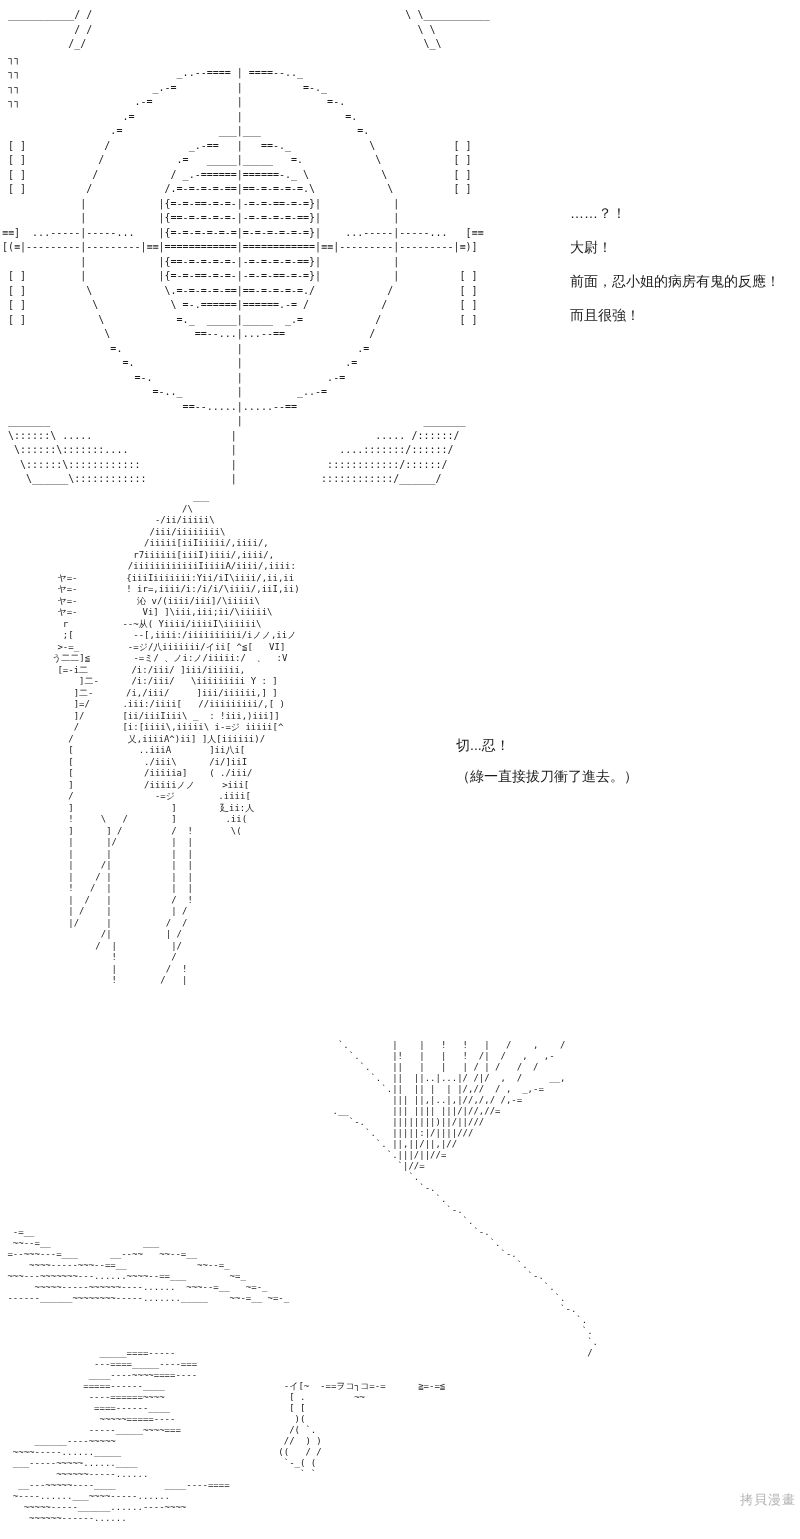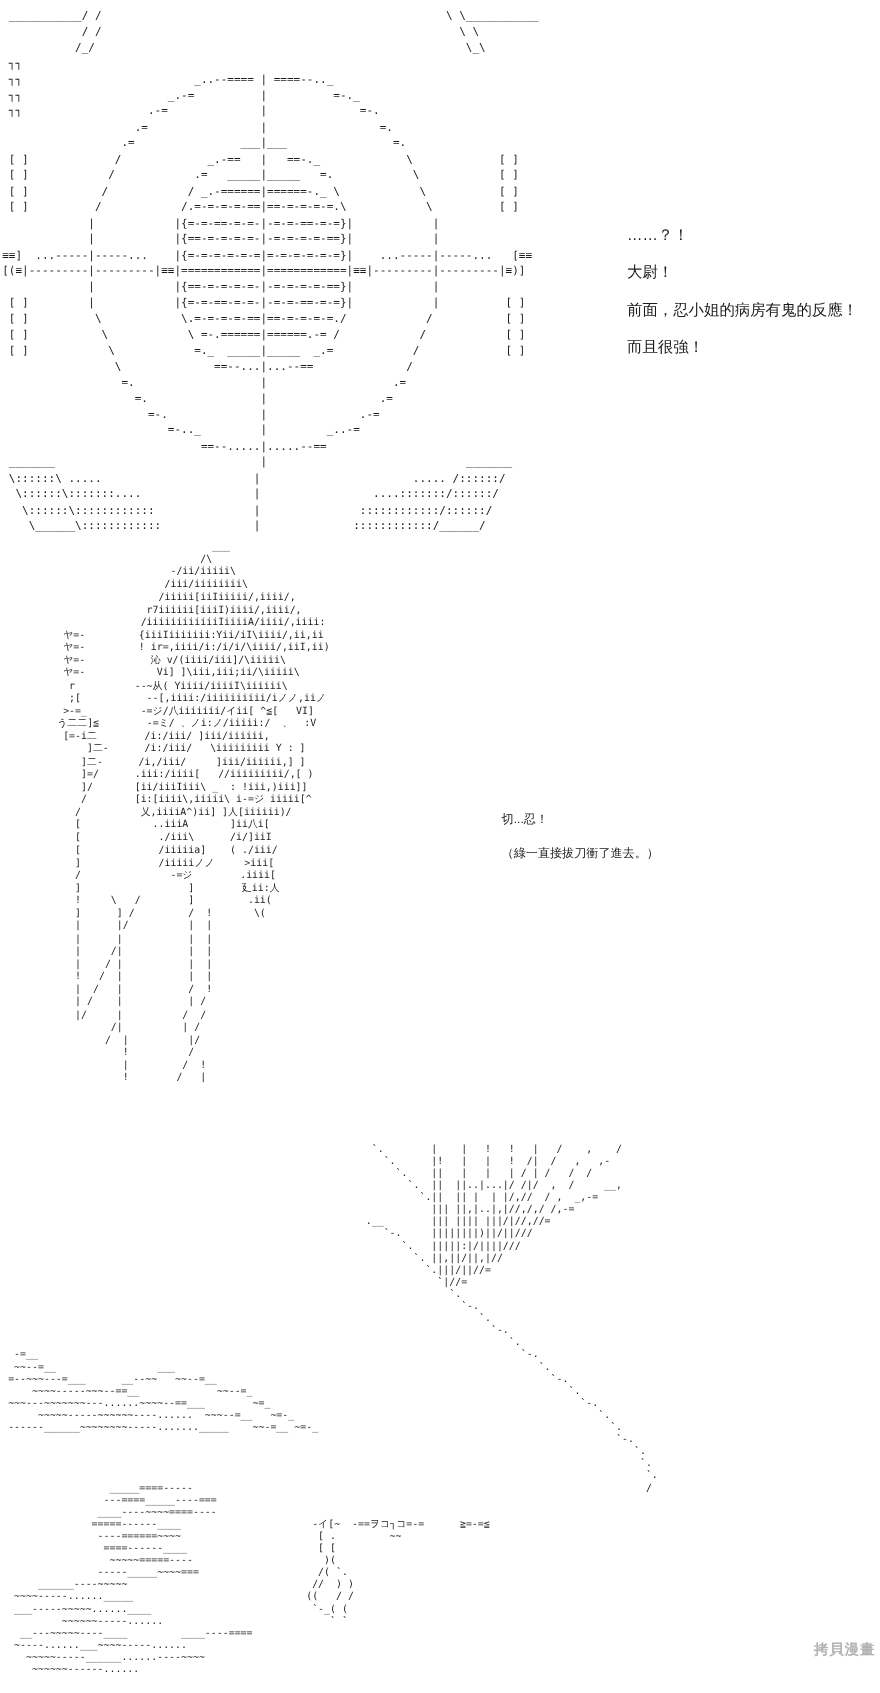--- a/index.html
+++ b/index.html
@@ -22,28 +22,27 @@
   #art1 { left: 2px;  top: 8px;    font-size: 10px; line-height: 14.5px; }
   #art2 { left: 52px; top: 492px;  font-size: 9px;  line-height: 11.5px; }
   #art3 { left: 2px;  top: 1040px; font-size: 9px;  line-height: 11px; }
   .dialogue {
     position: absolute;
     color: #1b1b1b;
     white-space: pre-line;
     font-family: "Liberation Sans", "DejaVu Sans", sans-serif;
   }
   #dlg1 { left: 570px; top: 196px; font-size: 14px; line-height: 34px; }
-  #dlg2 { left: 456px; top: 730px; font-size: 11px; line-height: 31px; }
+  #dlg2 { left: 456px; top: 730px; font-size: 14px; line-height: 31px; }
   .watermark {
     position: absolute;
     left: 740px; top: 1491px;
     font-size: 13px;
     letter-spacing: 1px;
     color: #b3b3b3;
-    font-weight: bold;
   }
 </style>
 </head>
 <body style="background: rgb(255, 255, 255);">
 
 <div class="page">
 
   <pre id="art1" class="art"> ___________/ /                                                    \ \___________
             / /                                                      \ \
            /_/                                                        \_\

